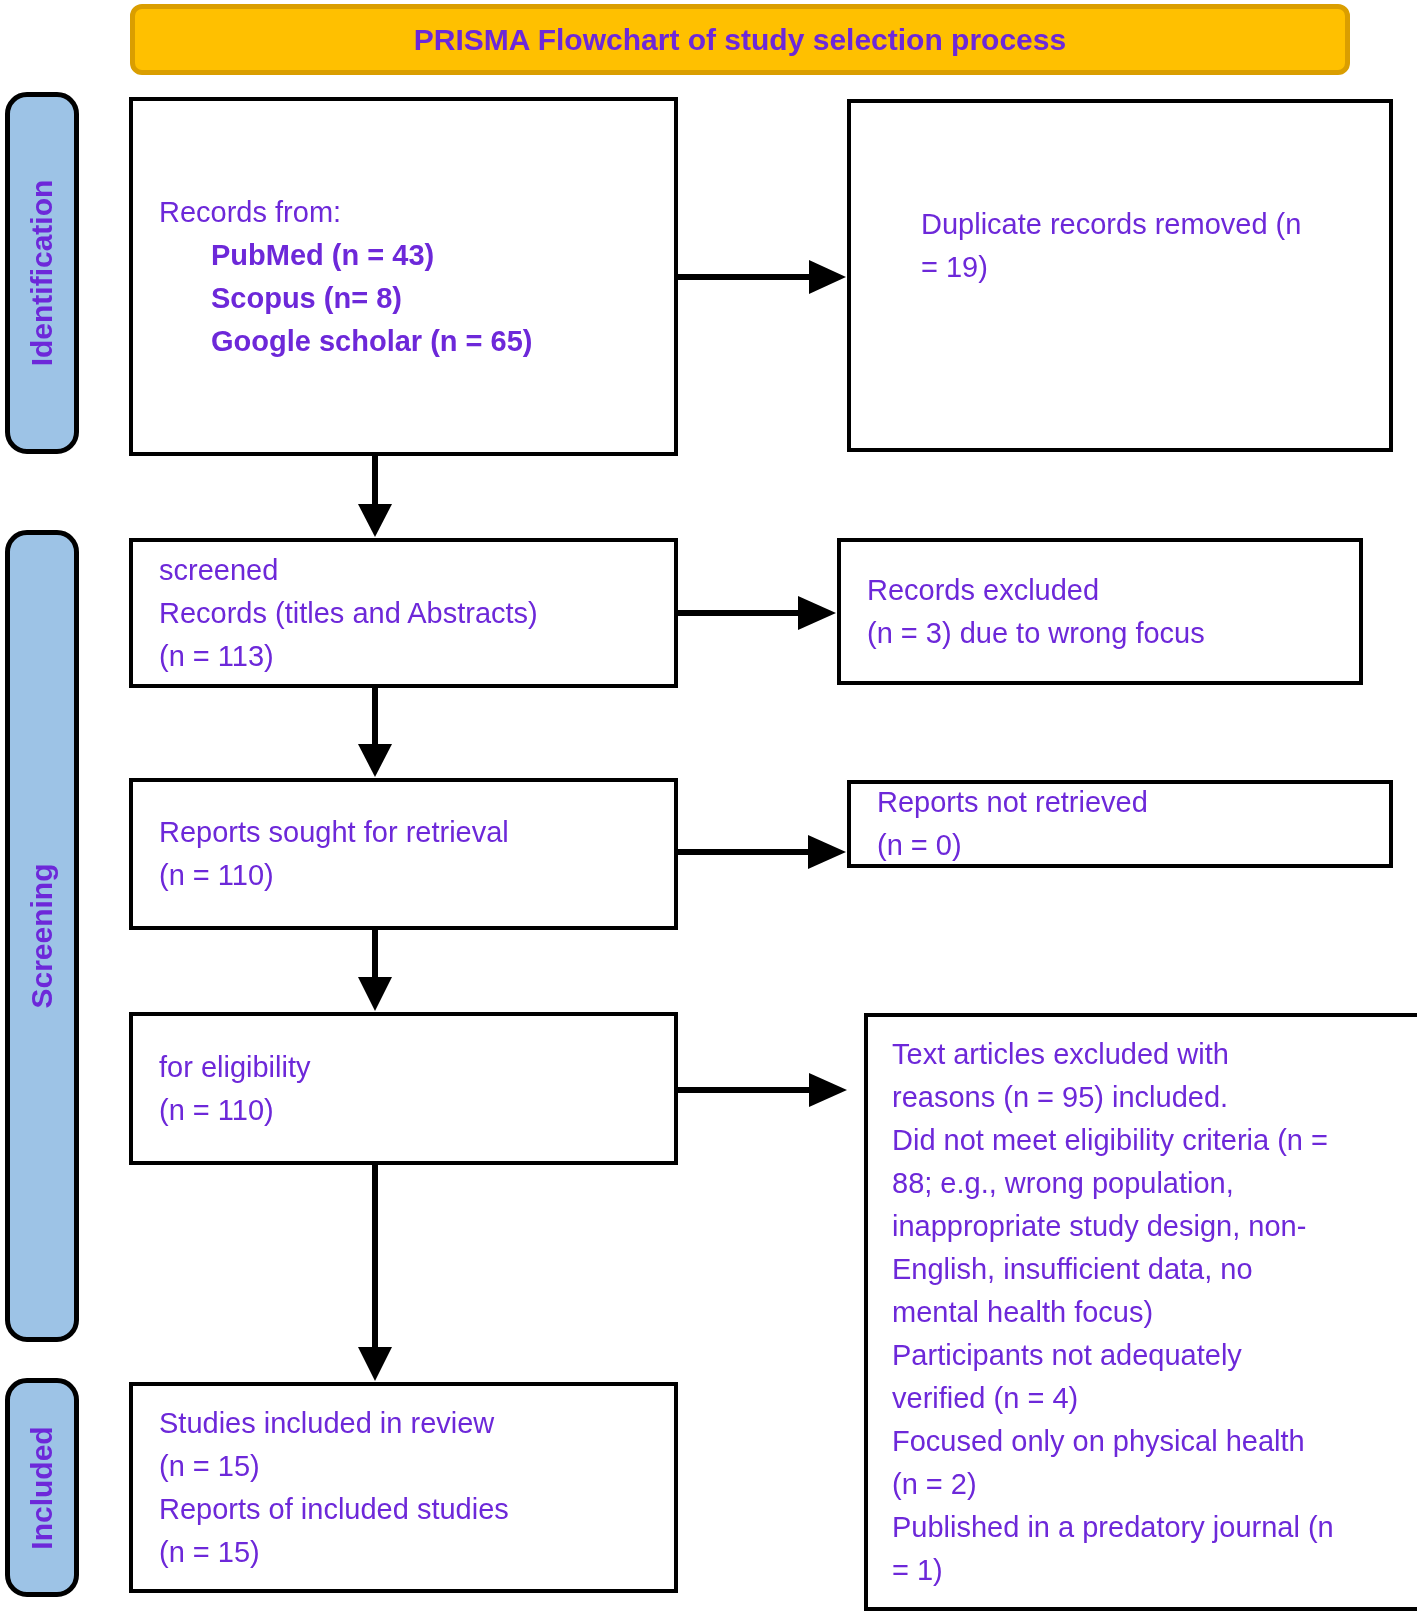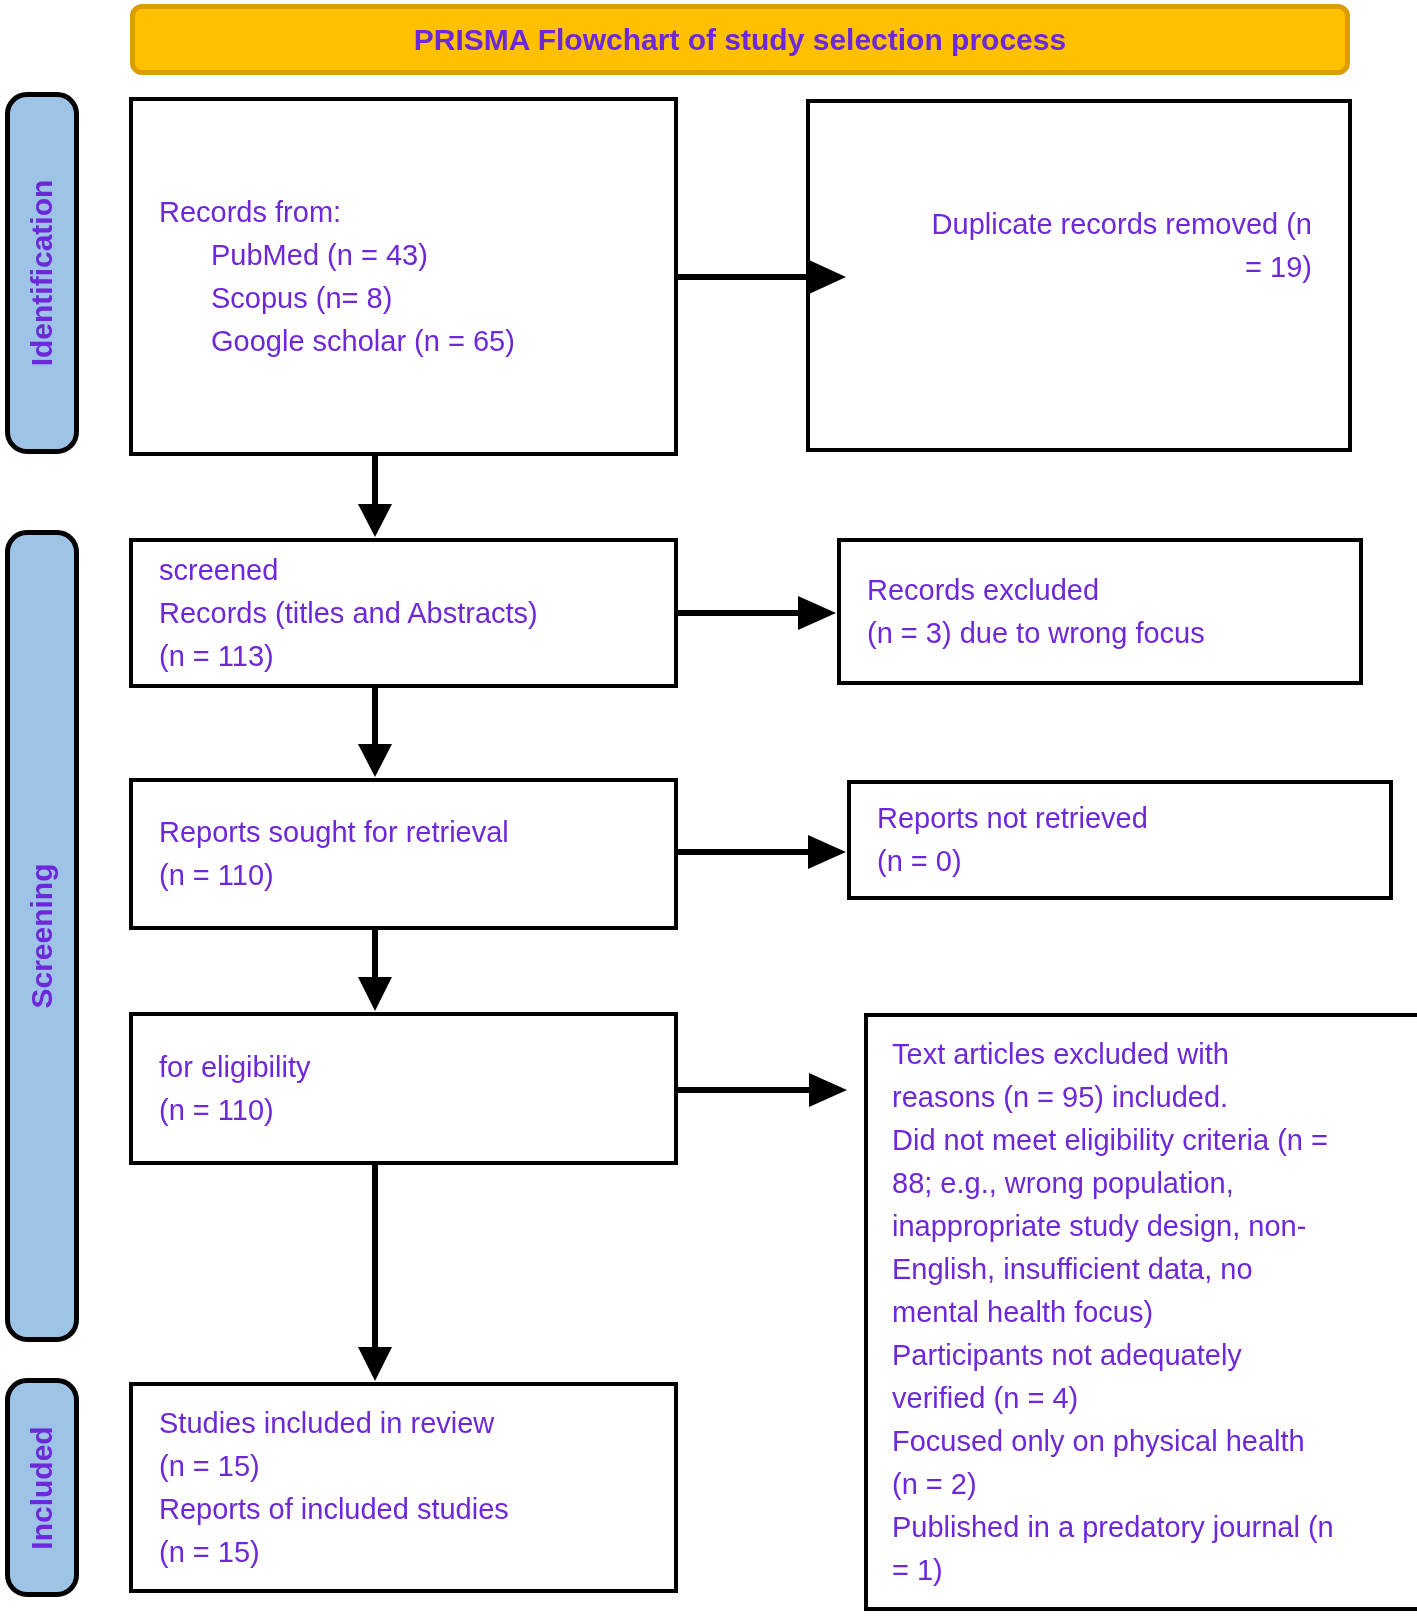--- a/index.html
+++ b/index.html
@@ -34,28 +34,28 @@
   #rail-included{top:1378px;height:219px;}
   .flow-box{
     position:absolute;
     background:#ffffff;border:4px solid #000000;
     box-sizing:border-box;
     display:flex;flex-direction:column;justify-content:center;
     font-size:29px;line-height:43px;
     padding-left:26px;padding-right:10px;
   }
   .flow-box .line{white-space:nowrap;}
-  .flow-box .indent{padding-left:52px;}
+  .flow-box .indent{padding-left:52px;font-weight:bold;}
   #box-records-from{left:129px;top:97px;width:549px;height:359px;}
-  #box-duplicates{left:806px;top:99px;width:546px;height:353px;padding-left:70px;padding-right:36px;padding-bottom:60px;text-align:right;}
+  #box-duplicates{left:847px;top:99px;width:546px;height:353px;padding-left:70px;padding-right:36px;padding-bottom:60px;}
   #box-duplicates .line{white-space:normal;}
   #box-screened{left:129px;top:538px;width:549px;height:150px;}
   #box-rec-excluded{left:837px;top:538px;width:526px;height:147px;}
   #box-sought{left:129px;top:778px;width:549px;height:152px;}
-  #box-not-retrieved{left:847px;top:780px;width:546px;height:120px;}
+  #box-not-retrieved{left:847px;top:780px;width:546px;height:88px;}
   #box-assessed{left:129px;top:1012px;width:549px;height:153px;}
   #box-art-excluded{left:864px;top:1013px;width:561px;height:598px;padding-left:24px;padding-right:8px;}
   #box-included{left:129px;top:1382px;width:549px;height:211px;}
   #arrow-layer{position:absolute;left:0;top:0;width:1417px;height:1619px;pointer-events:none;}
   #arrow-layer line{stroke:#000000;stroke-width:6;}
   #arrow-layer polygon{fill:#000000;}
 </style>
 </head>
 <body>
 

